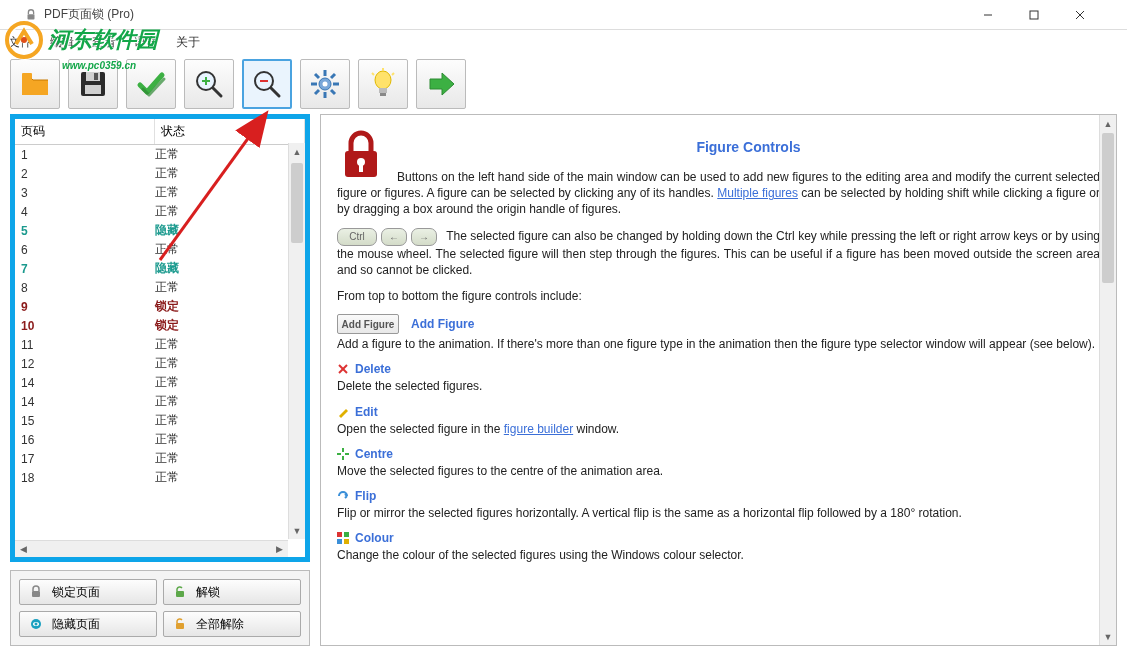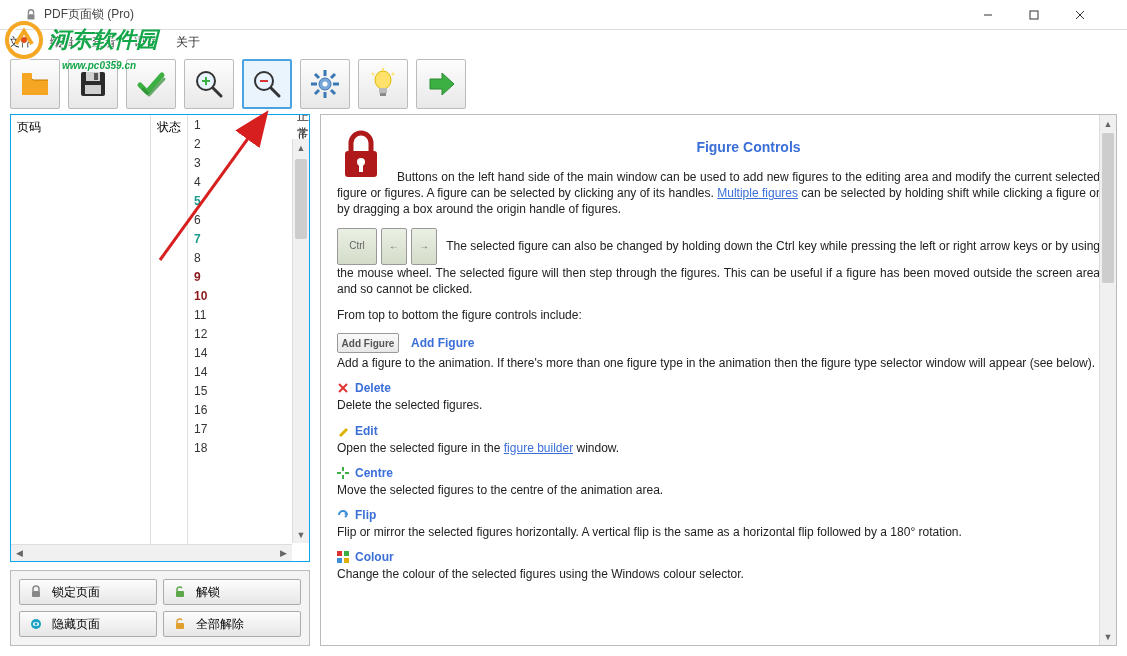--- a/index.html
+++ b/index.html
@@ -14,21 +14,21 @@
 .watermark .logo { display: flex; align-items: center; gap: 2px; }
 .watermark .cn { color: #13a749; font-size: 22px; font-weight: bold; font-style: italic; text-shadow: 1px 1px 0 #fff; }
 .watermark .url { color: #13a749; font-size: 10px; font-weight: bold; margin-left: 60px; font-style: italic; }
 .watermark svg { filter: drop-shadow(1px 1px 0 #fff); }
 .toolbar { height: 60px; padding: 6px 10px; display: flex; gap: 8px; align-items: center; }
 .tbtn { width: 50px; height: 50px; border: 1px solid #bbb; background: linear-gradient(#fdfdfd, #e8e8e8); border-radius: 2px; display: flex; align-items: center; justify-content: center; }
 .tbtn.active { border: 2px solid #4aa3e0; background: #eaf4fd; }
 .main { display: flex; padding: 0 10px 10px 10px; gap: 10px; height: calc(656px - 30px - 24px - 60px); }
 .left { width: 300px; display: flex; flex-direction: column; gap: 8px; }
 .right { flex: 1; display: flex; flex-direction: column; }
-.listpanel { flex: 1; border: 1px solid #0ea5e9; background: #fff; position: relative; overflow: hidden; display: flex; flex-direction: row; }
+.listpanel { flex: 1; border: 5px solid #0ea5e9; background: #fff; position: relative; overflow: hidden; display: flex; flex-direction: column; }
 .listhead { display: flex; border-bottom: 1px solid #ccc; background: #fff; font-size: 12px; }
 .listhead div { padding: 4px 6px; border-right: 1px solid #e0e0e0; }
 .listhead .c1 { width: 140px; }
 .listhead .c2 { flex: 1; }
 .listbody { flex: 1; overflow: hidden; }
 .row { display: flex; font-size: 12px; height: 19px; align-items: center; }
 .row .c1 { width: 140px; padding-left: 6px; }
 .row .c2 { flex: 1; padding-left: 0; }
 .row.normal { color: #333; }
 .row.hidden-r { color: #1b9a8e; font-weight: bold; }
@@ -49,21 +49,21 @@
 .opbtn .ico { width: 16px; height: 16px; display: flex; align-items: center; justify-content: center; }
 .content { flex: 1; border: 1px solid #bbb; background: #fff; padding: 14px 16px; overflow: hidden; position: relative; font-family: Arial, sans-serif; font-size: 12px; color: #222; }
 .content .scrollv { top: 0; bottom: 0; }
 .content h2 { color: #3b6fd8; font-weight: bold; font-size: 14px; text-align: center; margin: 10px 0 14px 0; }
 .content p { text-align: justify; margin-bottom: 10px; line-height: 1.35; }
 .content a { color: #3b6fd8; text-decoration: underline; }
 .section-title { color: #3b6fd8; font-weight: bold; font-size: 12px; margin-bottom: 2px; display: flex; align-items: center; gap: 6px; }
 .section-desc { margin-bottom: 12px; }
 .lock-big { float: left; margin: 0 12px 0 0; }
 .nav-imgs { display: inline-flex; gap: 4px; align-items: center; margin-right: 6px; vertical-align: middle; }
-.nav-img { width: 40px; height: 37px; border: 1px solid #999; background: linear-gradient(#eaf0e4,#d4dcc9); border-radius: 2px; display: flex; align-items: center; justify-content: center; font-size: 10px; color: #666; }
+.nav-img { width: 40px; height: 18px; border: 1px solid #999; background: linear-gradient(#eaf0e4,#d4dcc9); border-radius: 7px; display: flex; align-items: center; justify-content: center; font-size: 10px; color: #666; }
 .nav-img.sm { width: 26px; }
 .addfig-btn { display: inline-flex; width: 62px; height: 20px; border: 1px solid #999; background: linear-gradient(#fafafa,#e8e8e8); border-radius: 2px; align-items: center; justify-content: center; font-size: 10px; color: #555; margin-right: 6px; vertical-align: middle; }
 .arrow-overlay { position: absolute; pointer-events: none; z-index: 40; }
 </style>
 </head>
 <body>
 
 <div class="titlebar">
   <div class="title">
     <svg width="14" height="14" viewBox="0 0 16 16">

